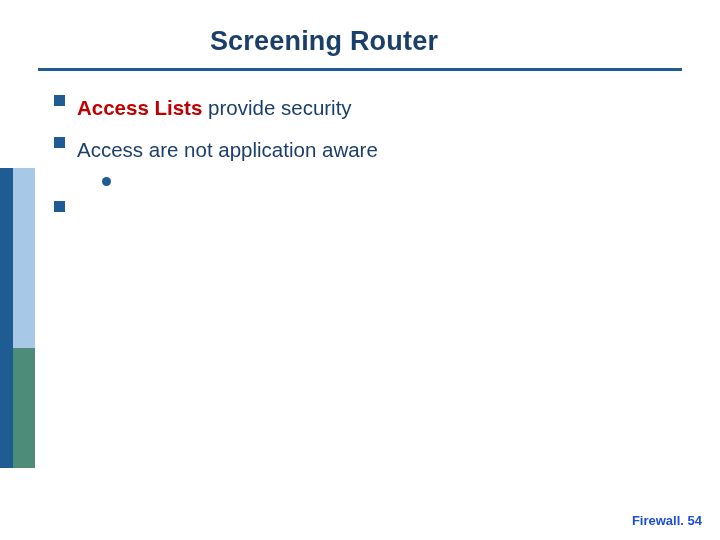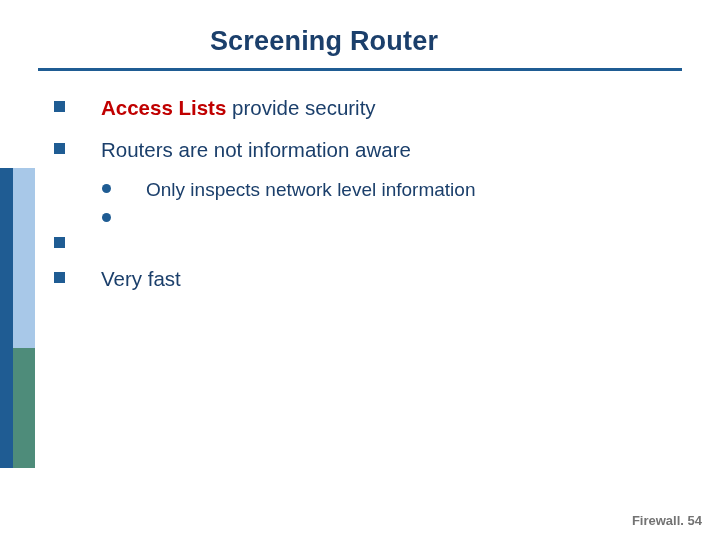--- a/index.html
+++ b/index.html
@@ -66,23 +66,22 @@
     background: #1f5c93;
   }
   .body-area {
     position: absolute;
     left: 54px;
     top: 96px;
     width: 640px;
   }
   .bullet-row {
     display: flex;
-    align-items: center;
+    align-items: flex-start;
     margin-bottom: 0px;
-    gap: 24px;
   }
   .lvl1 {
     margin-bottom: 18px;
   }
   .lvl2 {
     margin-left: 48px;
     margin-bottom: 14px;
   }
   .marker-sq {
     display: inline-block;
@@ -119,21 +118,21 @@
   }
   .hl-red {
     color: #c00000;
     font-weight: bold;
   }
   .footer {
     position: absolute;
     right: 18px;
     bottom: 12px;
     font-size: 13px;
-    color: #737373;
+    color: #1d4ed8;
     font-weight: bold;
   }
 </style>
 </head>
 <body>
 
 <div class="slide">
 
   <div class="left-bar-dark"></div>
   <div class="left-bar-light"></div>
@@ -144,39 +143,31 @@
 
   <div class="body-area">
 
     <div class="bullet-row lvl1">
       <span class="marker-sq"></span>
       <span class="txt1"><span class="hl-red">Access Lists</span><span> provide security</span></span>
     </div>
 
     <div class="bullet-row lvl1">
       <span class="marker-sq"></span>
-      <span class="txt1">Routers are not information aware</span>
+      <span class="txt1">Access are not application aware</span>
     </div>
 
-    <div class="bullet-row lvl2">
-      <span class="marker-dot"></span>
-      <span class="txt2">Only inspects network level information</span>
-    </div>
 
     <div class="bullet-row lvl2">
       <span class="marker-dot"></span>
     </div>
 
     <div class="bullet-row lvl1">
       <span class="marker-sq"></span>
     </div>
 
-    <div class="bullet-row lvl1">
-      <span class="marker-sq"></span>
-      <span class="txt1">Very fast</span>
-    </div>
 
 
   </div>
 
   <div class="footer">Firewall. 54</div>
 
 </div>
 
 </body></html>

